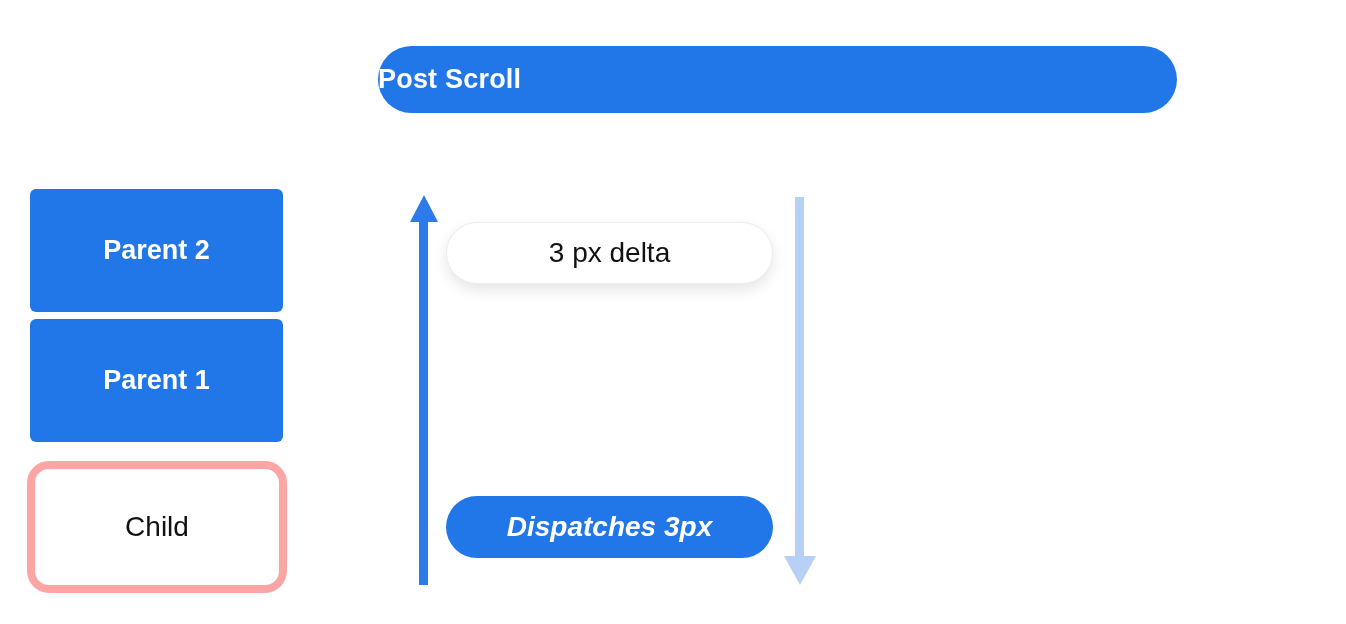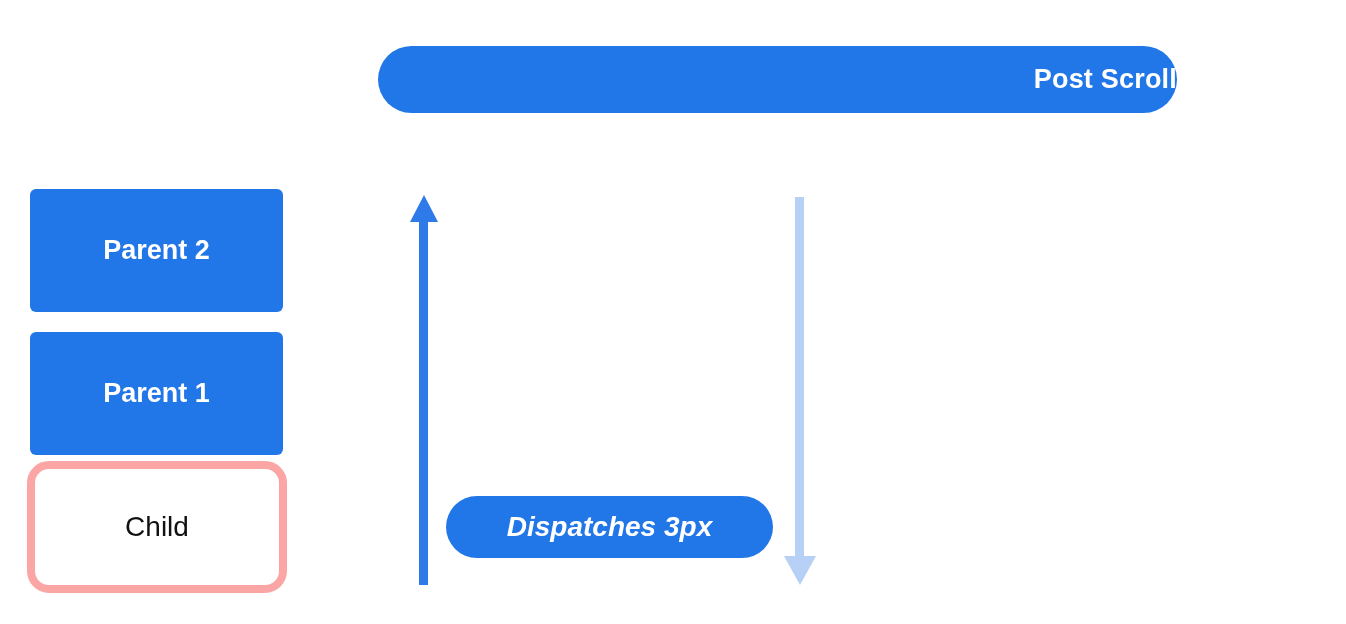--- a/index.html
+++ b/index.html
@@ -16,42 +16,42 @@
     overflow: hidden;
   }
 
   
   .header-pill {
     position: absolute;
     left: 378px; top: 46px;
     width: 799px; height: 67px;
     background: #2176e8;
     border-radius: 34px;
-    display: flex; align-items: center; justify-content: flex-end;
+    display: flex; align-items: center; justify-content: flex-start;
     color: #ffffff;
     font-size: 27px;
     font-weight: 700;
     letter-spacing: 0.2px;
   }
 
   
   .stack-box {
     position: absolute;
     left: 30px;
     width: 253px; height: 123px;
     background: #2176e8;
     border-radius: 6px;
     display: flex; align-items: center; justify-content: center;
     color: #ffffff;
     font-size: 27px;
     font-weight: 700;
     box-sizing: border-box;
   }
   .stack-box.parent-2 { top: 189px; }
-  .stack-box.parent-1 { top: 332px; }
+  .stack-box.parent-1 { top: 319px; }
   .stack-box.child {
     left: 27px; top: 461px;
     width: 260px; height: 132px;
     background: #ffffff;
     border: 8px solid #fca5a5;
     border-radius: 22px;
     color: #111111;
     font-weight: 500;
     font-size: 28px;
   }
@@ -138,18 +138,21 @@
   <div>
     <div class="arrow-up-head"></div>
     <div class="arrow-up-shaft"></div>
   </div>
 
   <div>
     <div class="arrow-down-shaft"></div>
     <div class="arrow-down-head"></div>
   </div>
 
+  <div class="delta-pill">
+    <span>3 px delta</span>
+  </div>
 
   <div class="dispatch-pill">
     <span>Dispatches 3px</span>
   </div>
 
 </div>
 
 </body></html>

